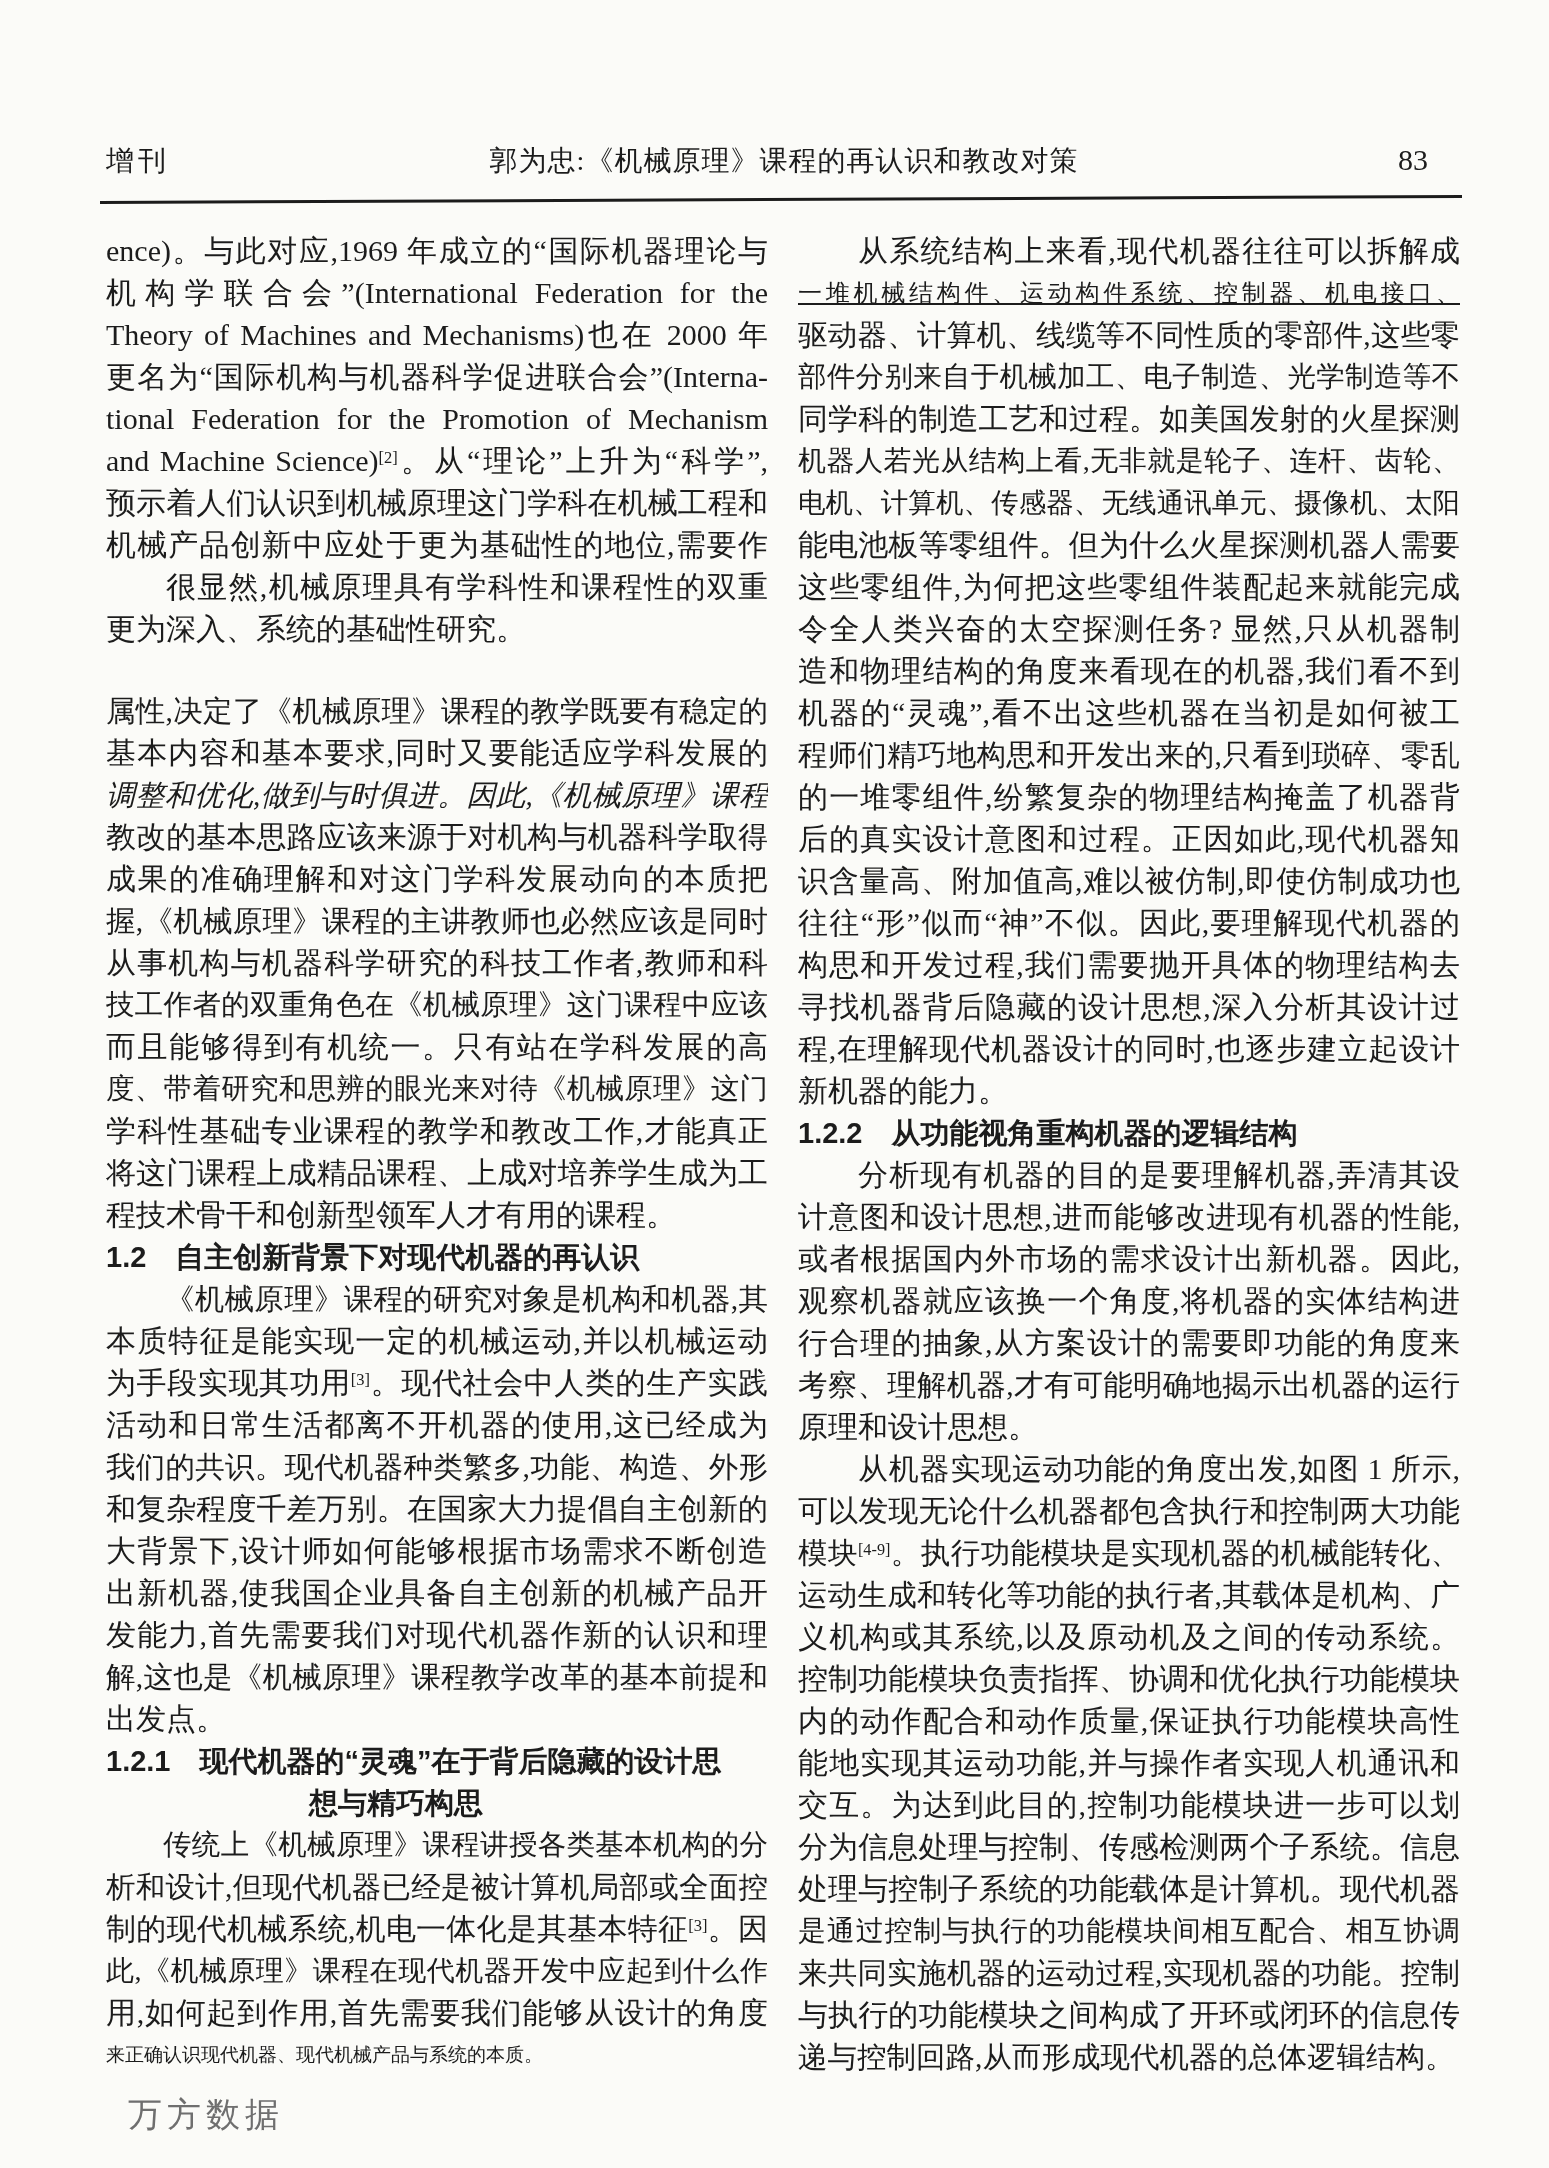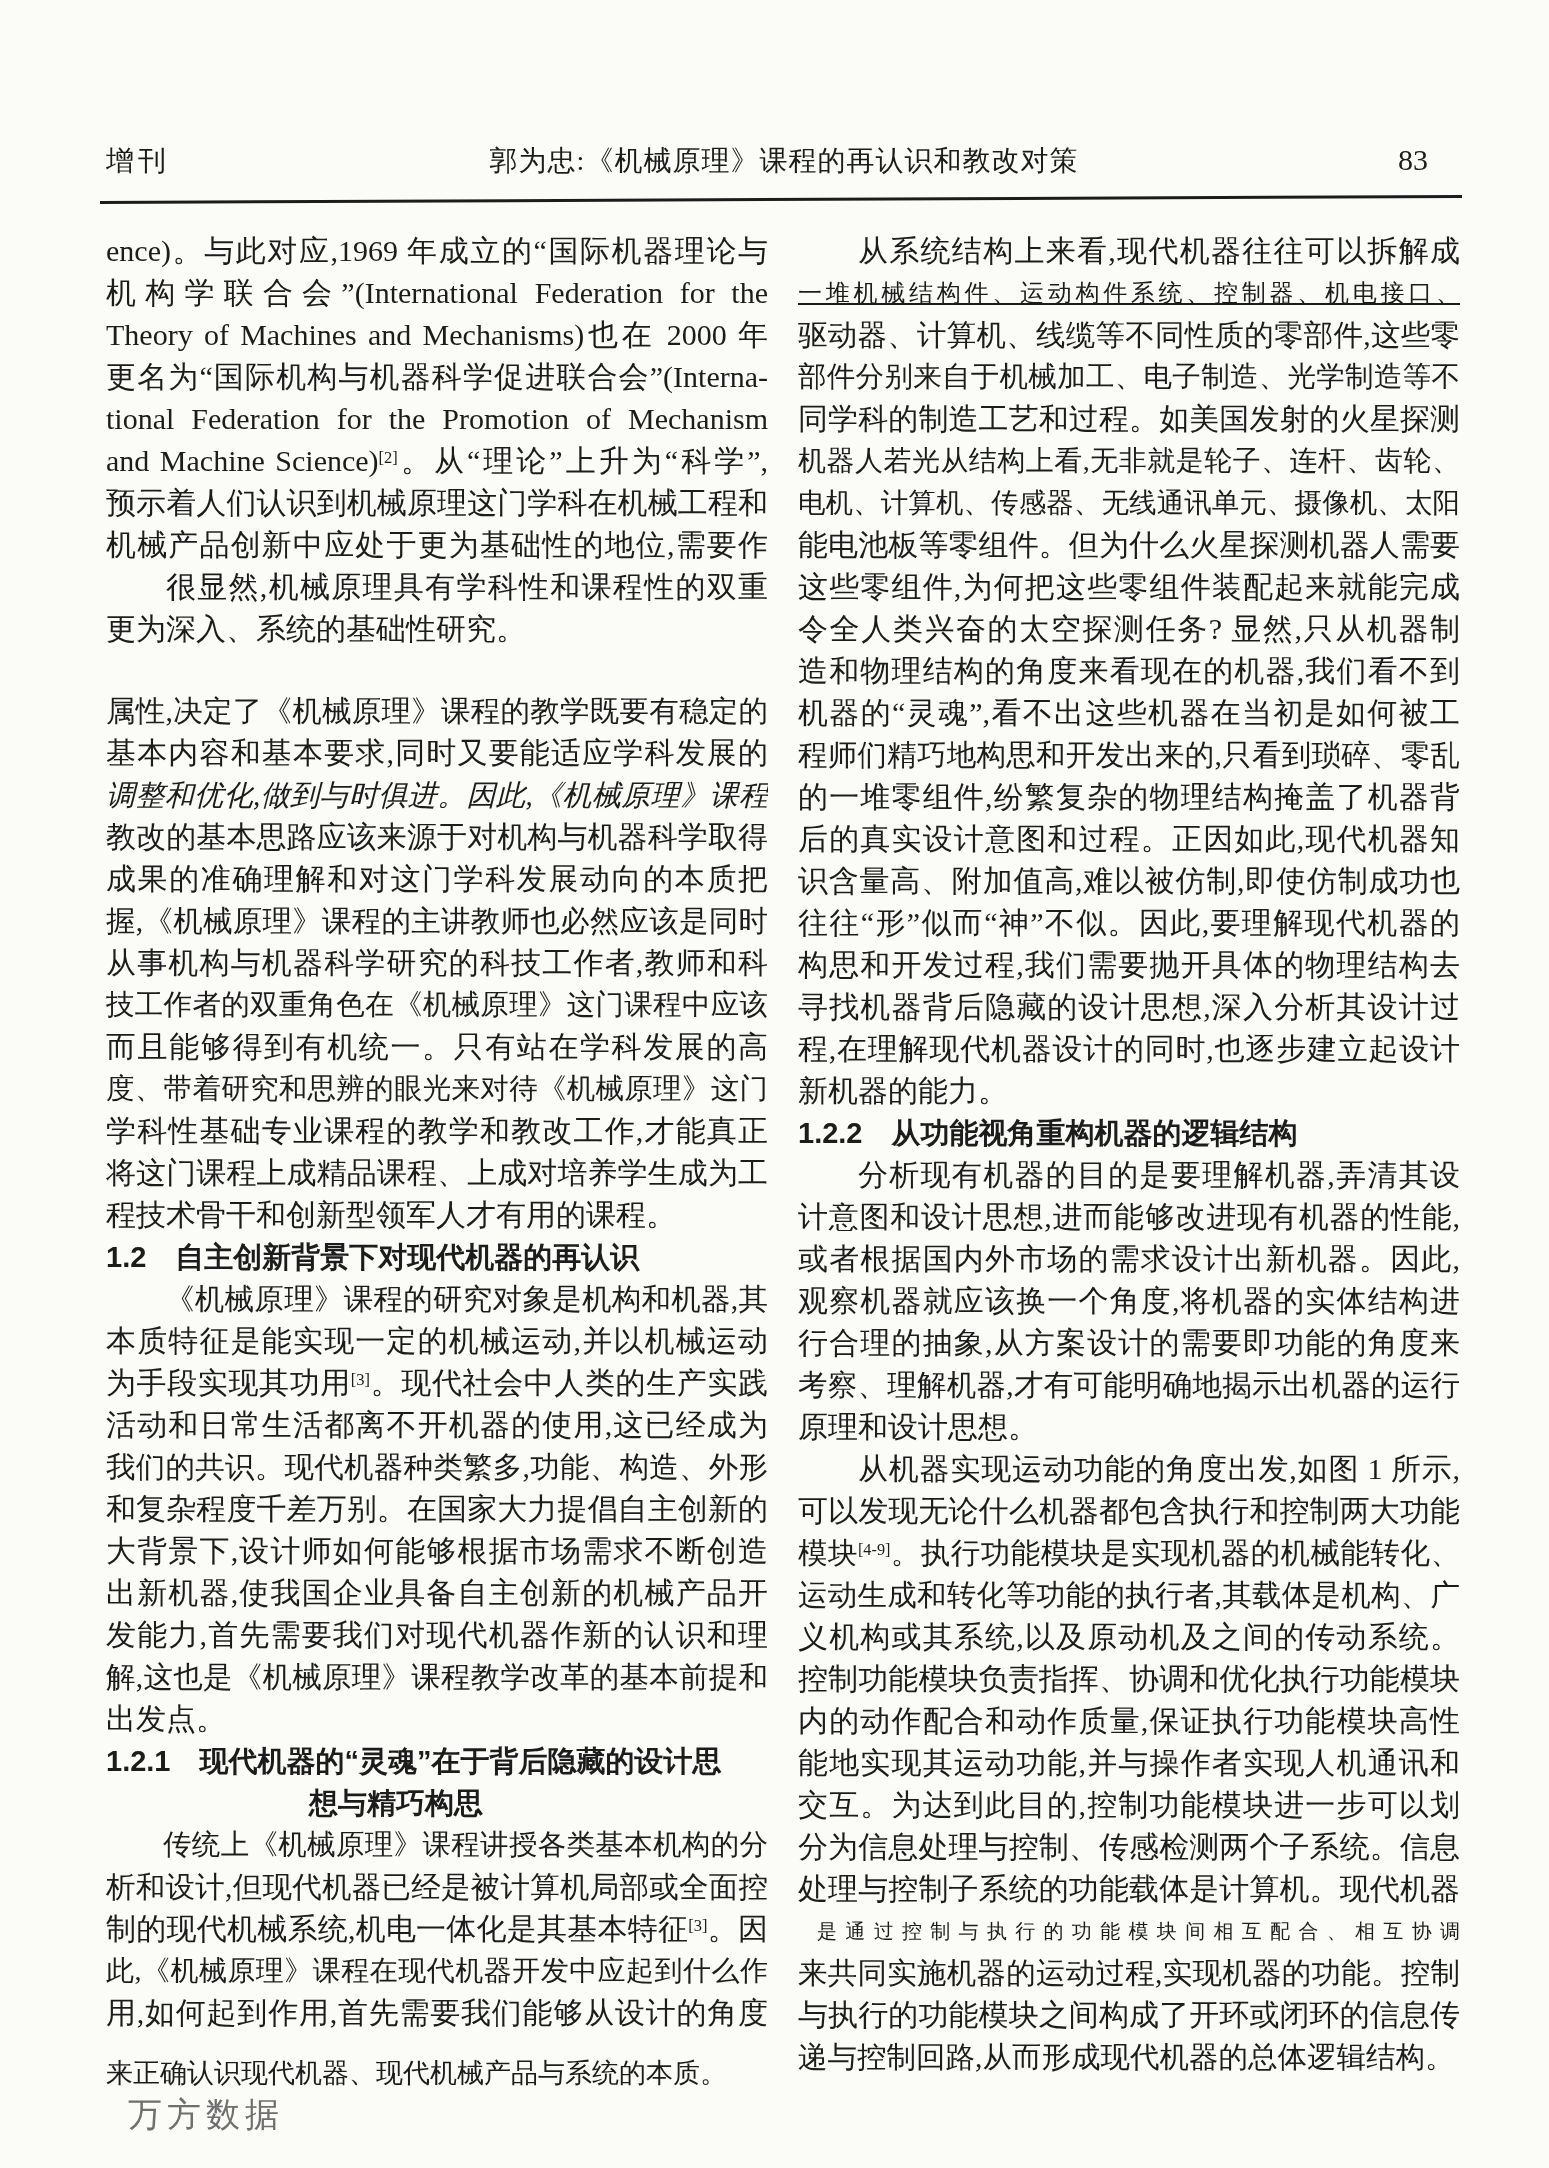--- a/index.html
+++ b/index.html
@@ -99,21 +99,21 @@
         <div class="line">发能力,首先需要我们对现代机器作新的认识和理</div>
         <div class="line" style="font-size: 29.5px;">解,这也是《机械原理》课程教学改革的基本前提和</div>
         <div class="line end">出发点。</div>
         <div class="line heading">1.2.1　现代机器的“灵魂”在于背后隐藏的设计思</div>
         <div class="line heading-cont end">想与精巧构思</div>
         <div class="line indent" style="font-size: 28.5px;">传统上《机械原理》课程讲授各类基本机构的分</div>
         <div class="line" style="font-size: 29.5px;">析和设计,但现代机器已经是被计算机局部或全面控</div>
         <div class="line">制的现代机械系统,机电一体化是其基本特征<sup class="cite">[3]</sup>。因</div>
         <div class="line" style="font-size: 28px;">此,《机械原理》课程在现代机器开发中应起到什么作</div>
         <div class="line">用,如何起到作用,首先需要我们能够从设计的角度</div>
-        <div class="line end" style="font-size: 27px; margin-top: 18px;">来正确认识现代机器、现代机械产品与系统的本质。</div>
+        <div class="line end" style="font-size: 19px;">来正确认识现代机器、现代机械产品与系统的本质。</div>
       </section>
     <section class="col">
         <div class="line indent">从系统结构上来看,现代机器往往可以拆解成</div>
         <div class="line" style="font-size: 24px; text-decoration: underline;">一堆机械结构件、运动构件系统、控制器、机电接口、</div>
         <div class="line" style="font-size: 29.5px;">驱动器、计算机、线缆等不同性质的零部件,这些零</div>
         <div class="line" style="font-size: 28.5px;">部件分别来自于机械加工、电子制造、光学制造等不</div>
         <div class="line">同学科的制造工艺和过程。如美国发射的火星探测</div>
         <div class="line" style="font-size: 28px;">机器人若光从结构上看,无非就是轮子、连杆、齿轮、</div>
         <div class="line" style="font-size: 27.5px;">电机、计算机、传感器、无线通讯单元、摄像机、太阳</div>
         <div class="line">能电池板等零组件。但为什么火星探测机器人需要</div>
@@ -142,21 +142,21 @@
         <div class="line">可以发现无论什么机器都包含执行和控制两大功能</div>
         <div class="line" style="font-size: 29.5px;">模块<sup class="cite">[4-9]</sup>。执行功能模块是实现机器的机械能转化、</div>
         <div class="line" style="font-size: 29.5px;">运动生成和转化等功能的执行者,其载体是机构、广</div>
         <div class="line">义机构或其系统,以及原动机及之间的传动系统。</div>
         <div class="line">控制功能模块负责指挥、协调和优化执行功能模块</div>
         <div class="line">内的动作配合和动作质量,保证执行功能模块高性</div>
         <div class="line">能地实现其运动功能,并与操作者实现人机通讯和</div>
         <div class="line">交互。为达到此目的,控制功能模块进一步可以划</div>
         <div class="line">分为信息处理与控制、传感检测两个子系统。信息</div>
         <div class="line">处理与控制子系统的功能载体是计算机。现代机器</div>
-        <div class="line" style="font-size: 20px; margin-left: 19px;">是通过控制与执行的功能模块间相互配合、相互协调</div>
+        <div class="line" style="font-size: 28px;">是通过控制与执行的功能模块间相互配合、相互协调</div>
         <div class="line" style="font-size: 29.5px;">来共同实施机器的运动过程,实现机器的功能。控制</div>
         <div class="line">与执行的功能模块之间构成了开环或闭环的信息传</div>
         <div class="line end" style="font-size: 29.5px;">递与控制回路,从而形成现代机器的总体逻辑结构。</div>
       </section>
   </main>
 
   <div class="watermark">万方数据</div>
 
 </div>
 

